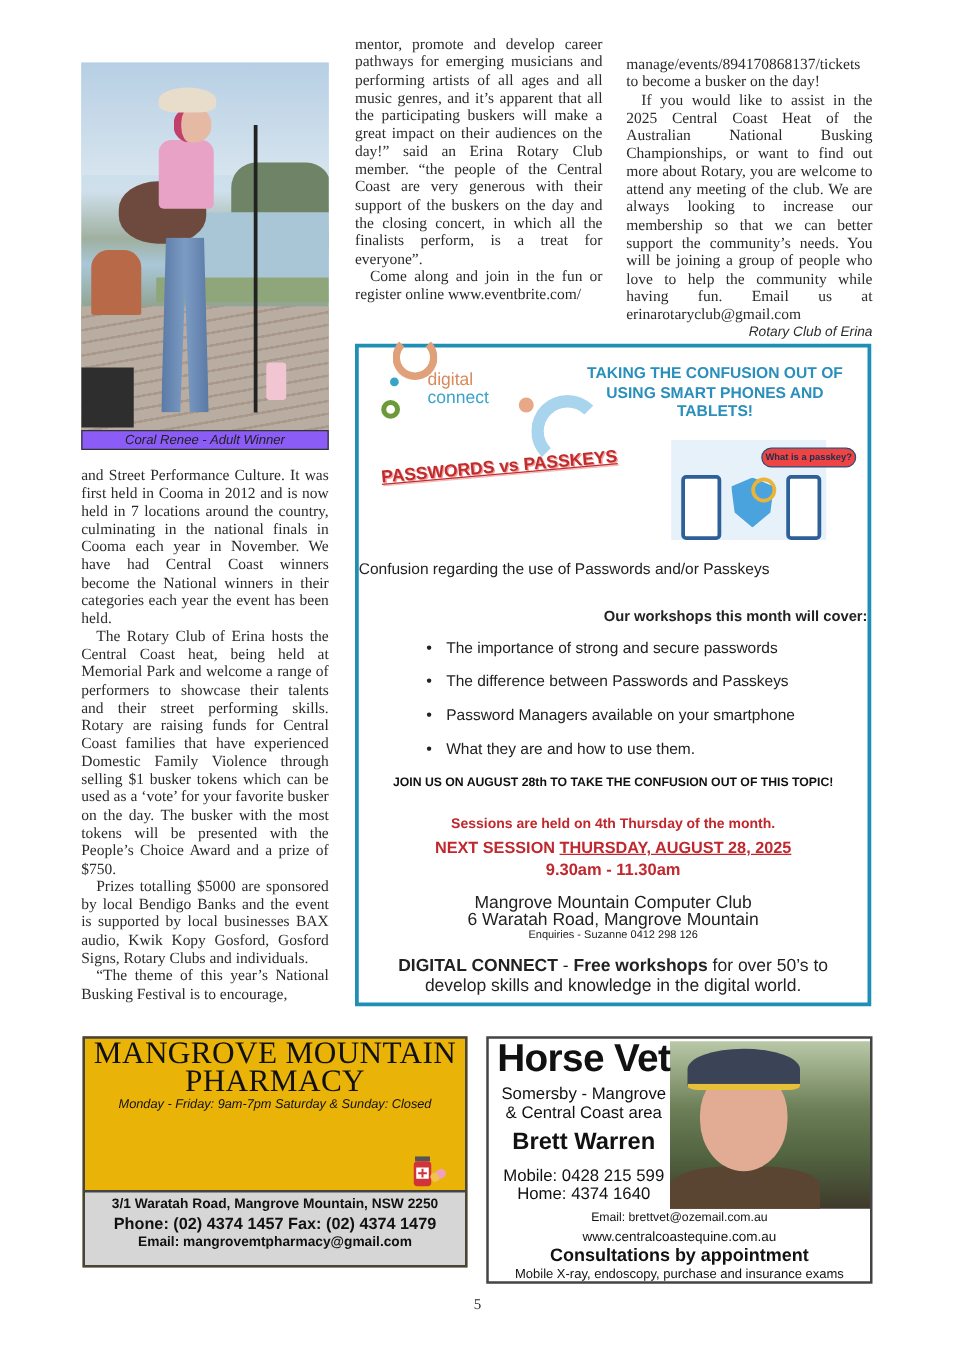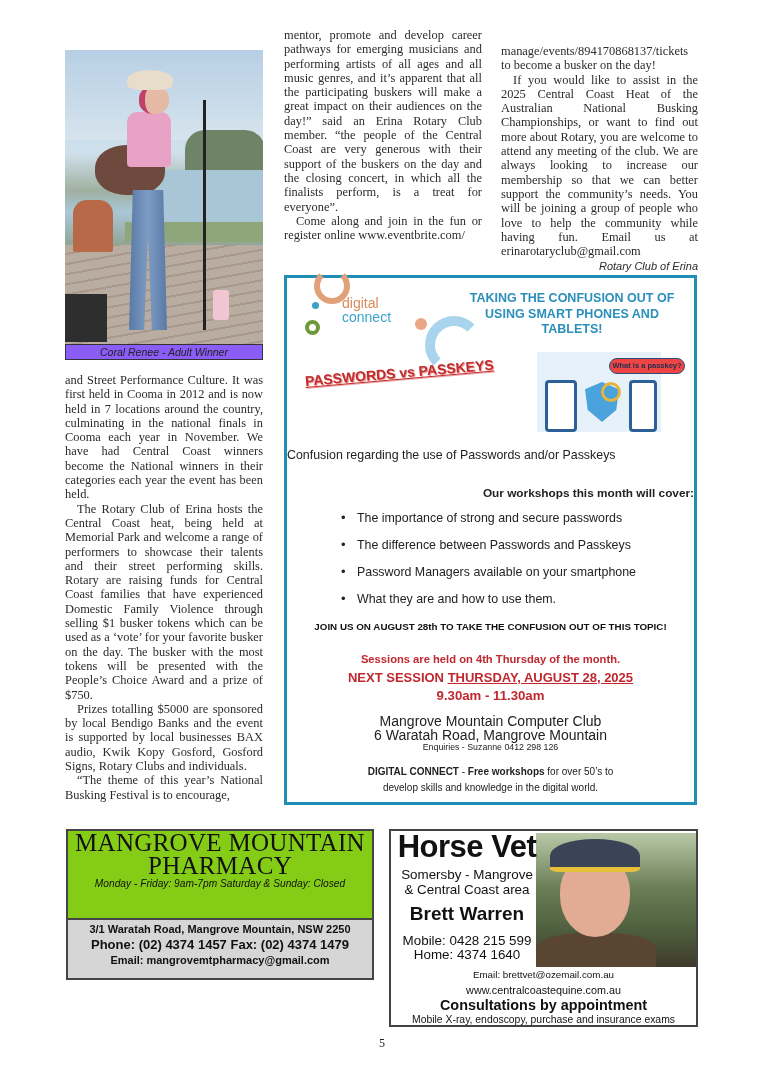--- a/index.html
+++ b/index.html
@@ -50,24 +50,24 @@
   .dc ul { position:absolute; left:54px; top:226px; margin:0; padding:0; list-style:none; font-family:"Liberation Sans", sans-serif; font-size:12.4px; color:#222; }
   .dc ul li { height:27px; line-height:27px; }
   .dc ul li::before { content:"•"; display:inline-block; width:16px; font-size:13px; }
   .dc .join { top:343px; text-align:center; font-weight:bold; font-size:9.8px; color:#111; }
   .dc .sess { top:375px; text-align:center; font-weight:bold; font-size:11.2px; color:#c0282f; }
   .dc .next { top:392px; text-align:center; font-weight:bold; font-size:13px; color:#c0282f; }
   .dc .next u { text-decoration:underline; }
   .dc .time { top:410px; text-align:center; font-weight:bold; font-size:13.2px; color:#c0282f; }
   .dc .club { top:436px; text-align:center; font-size:14px; line-height:14px; color:#222; }
   .dc .enq { top:464px; text-align:center; font-size:8.8px; color:#222; }
-  .dc .free { top:486px; text-align:center; font-size:10px; line-height:16px; color:#222; }
-
-  
-  .ph { left:66px; top:829px; width:308px; height:151px; border:2px solid #444; box-sizing:border-box; background:#84cc16; }
+  .dc .free { top:486px; text-align:center; font-size:14px; line-height:16px; color:#222; }
+
+  
+  .ph { left:66px; top:829px; width:308px; height:185px; border:2px solid #444; box-sizing:border-box; background:#eab308; }
   .ph .t1 { position:absolute; left:0; top:0; width:100%; text-align:center; font-family:"Liberation Serif", serif; font-size:25px; line-height:23px; color:#111; letter-spacing:0.3px; }
   .ph .hours { position:absolute; left:0; top:47px; width:100%; text-align:center; font-family:"Liberation Sans", sans-serif; font-style:italic; font-size:10.2px; color:#111; }
   .ph ul { position:absolute; left:6px; top:65px; margin:0; padding:0; list-style:none; font-family:"Liberation Sans", sans-serif; font-size:11.5px; color:#111; }
   .ph ul li { height:17px; line-height:17px; }
   .ph .drop { display:inline-block; width:7px; height:8px; background:#111; border-radius:50% 50% 50% 50% / 60% 60% 40% 40%; margin-right:6px; transform:translateY(0); }
   .ph .pills { position:absolute; right:14px; top:94px; width:28px; height:26px; }
   .ph .bottom { position:absolute; left:0; bottom:0; width:100%; height:58px; background:#d6d6d6; border-top:2px solid #444; font-family:"Liberation Sans", sans-serif; text-align:center; color:#111; }
   .ph .bottom .a { font-weight:bold; font-size:11px; margin-top:3px; }
   .ph .bottom .p { font-weight:bold; font-size:13px; margin-top:2px; }
   .ph .bottom .e { font-weight:bold; font-size:11px; margin-top:2px; }

